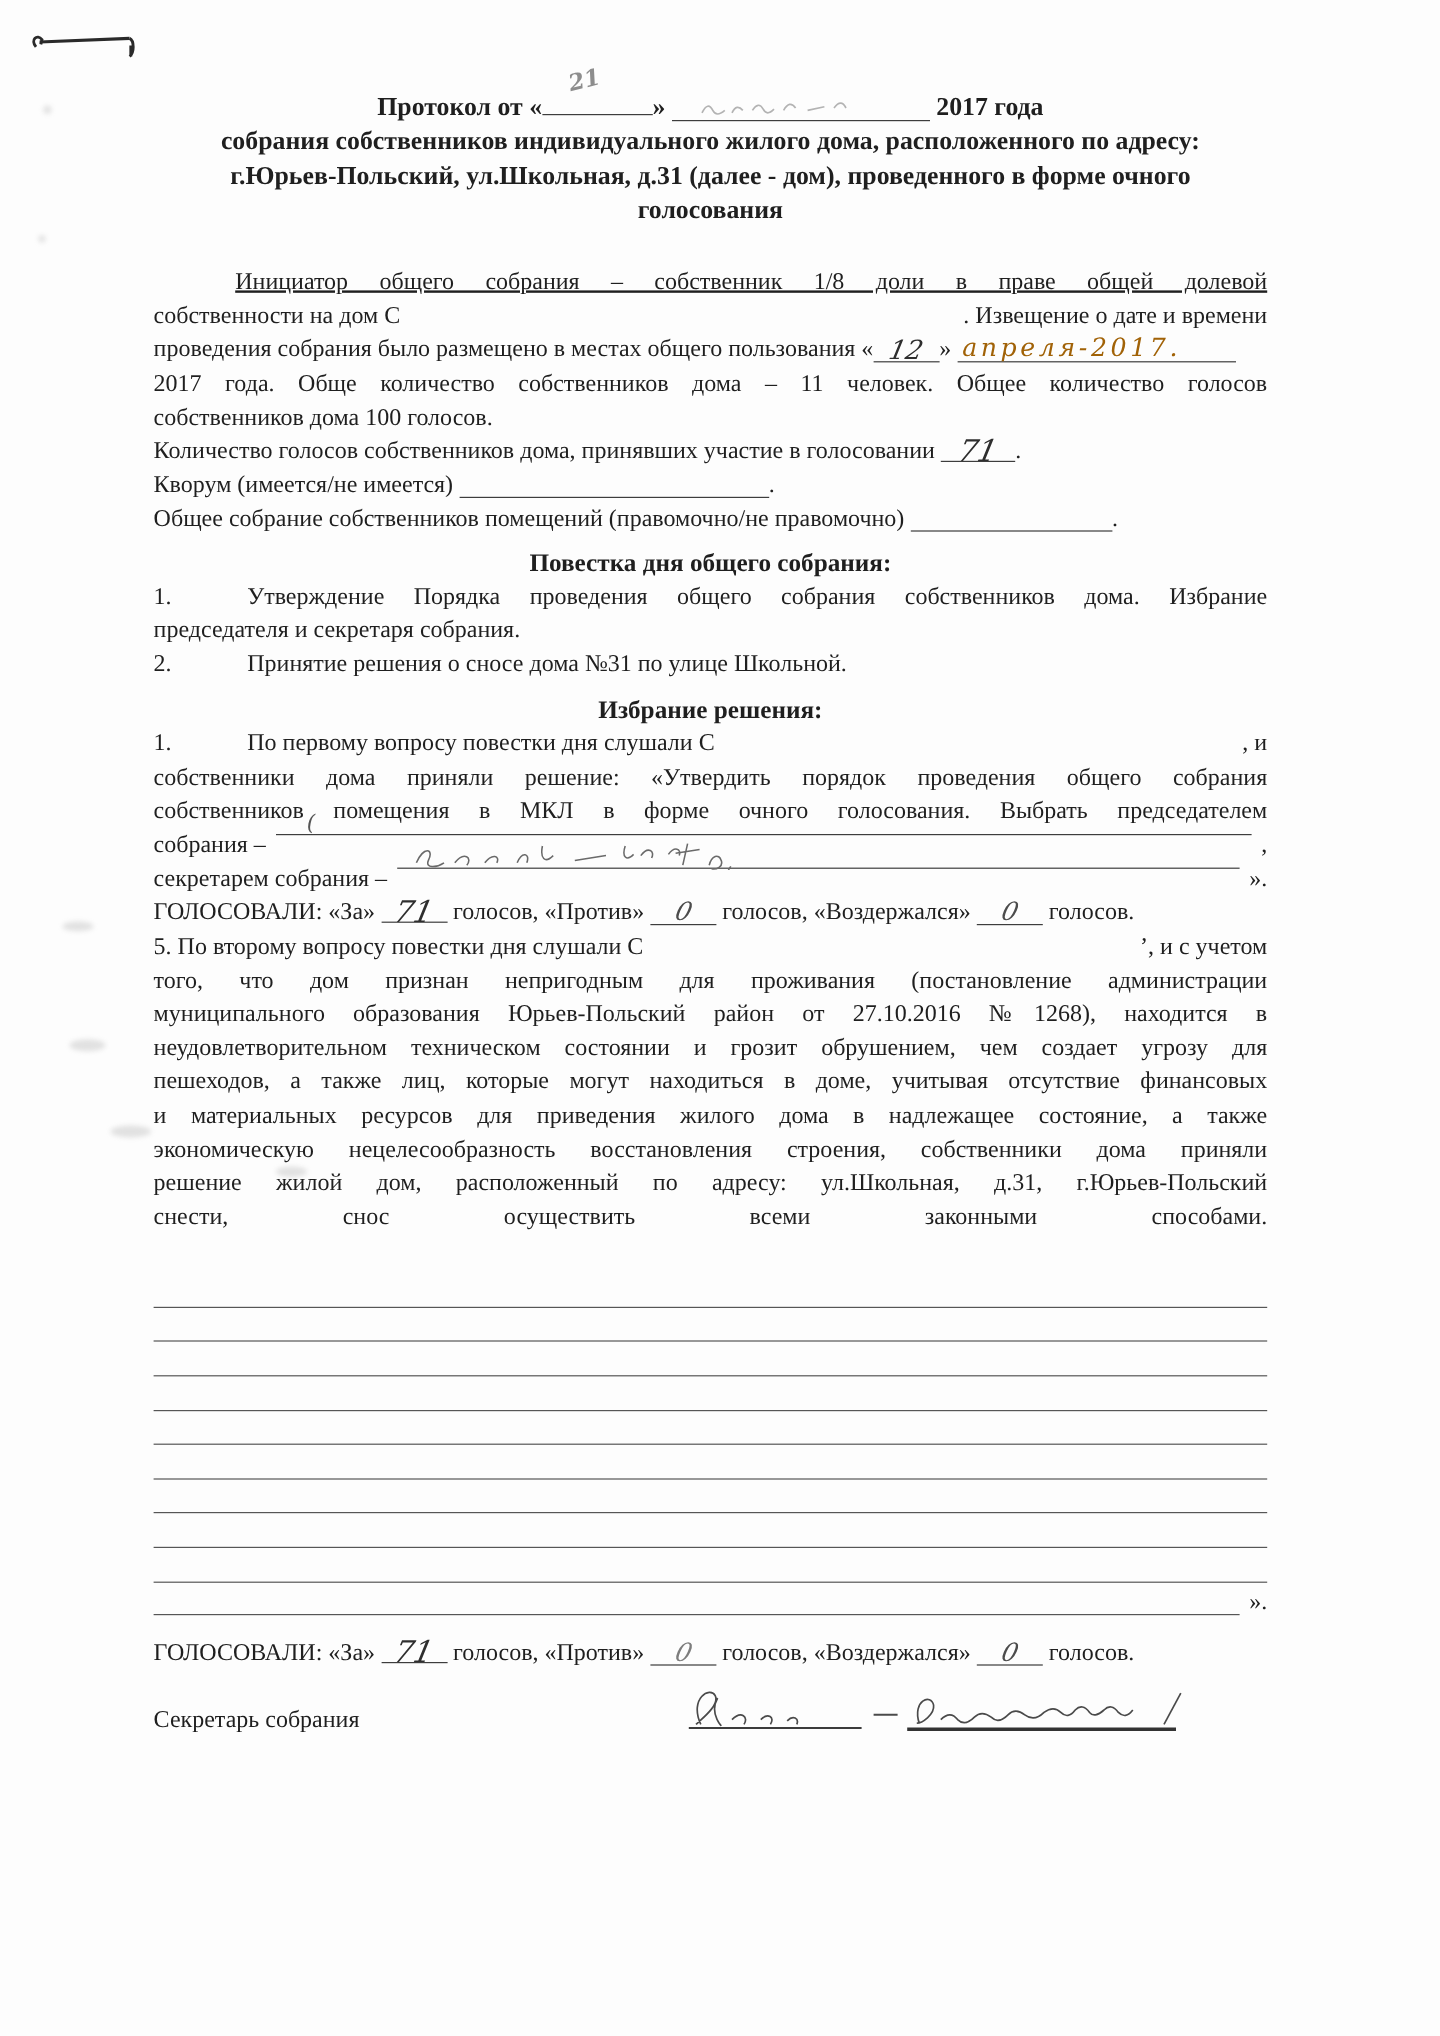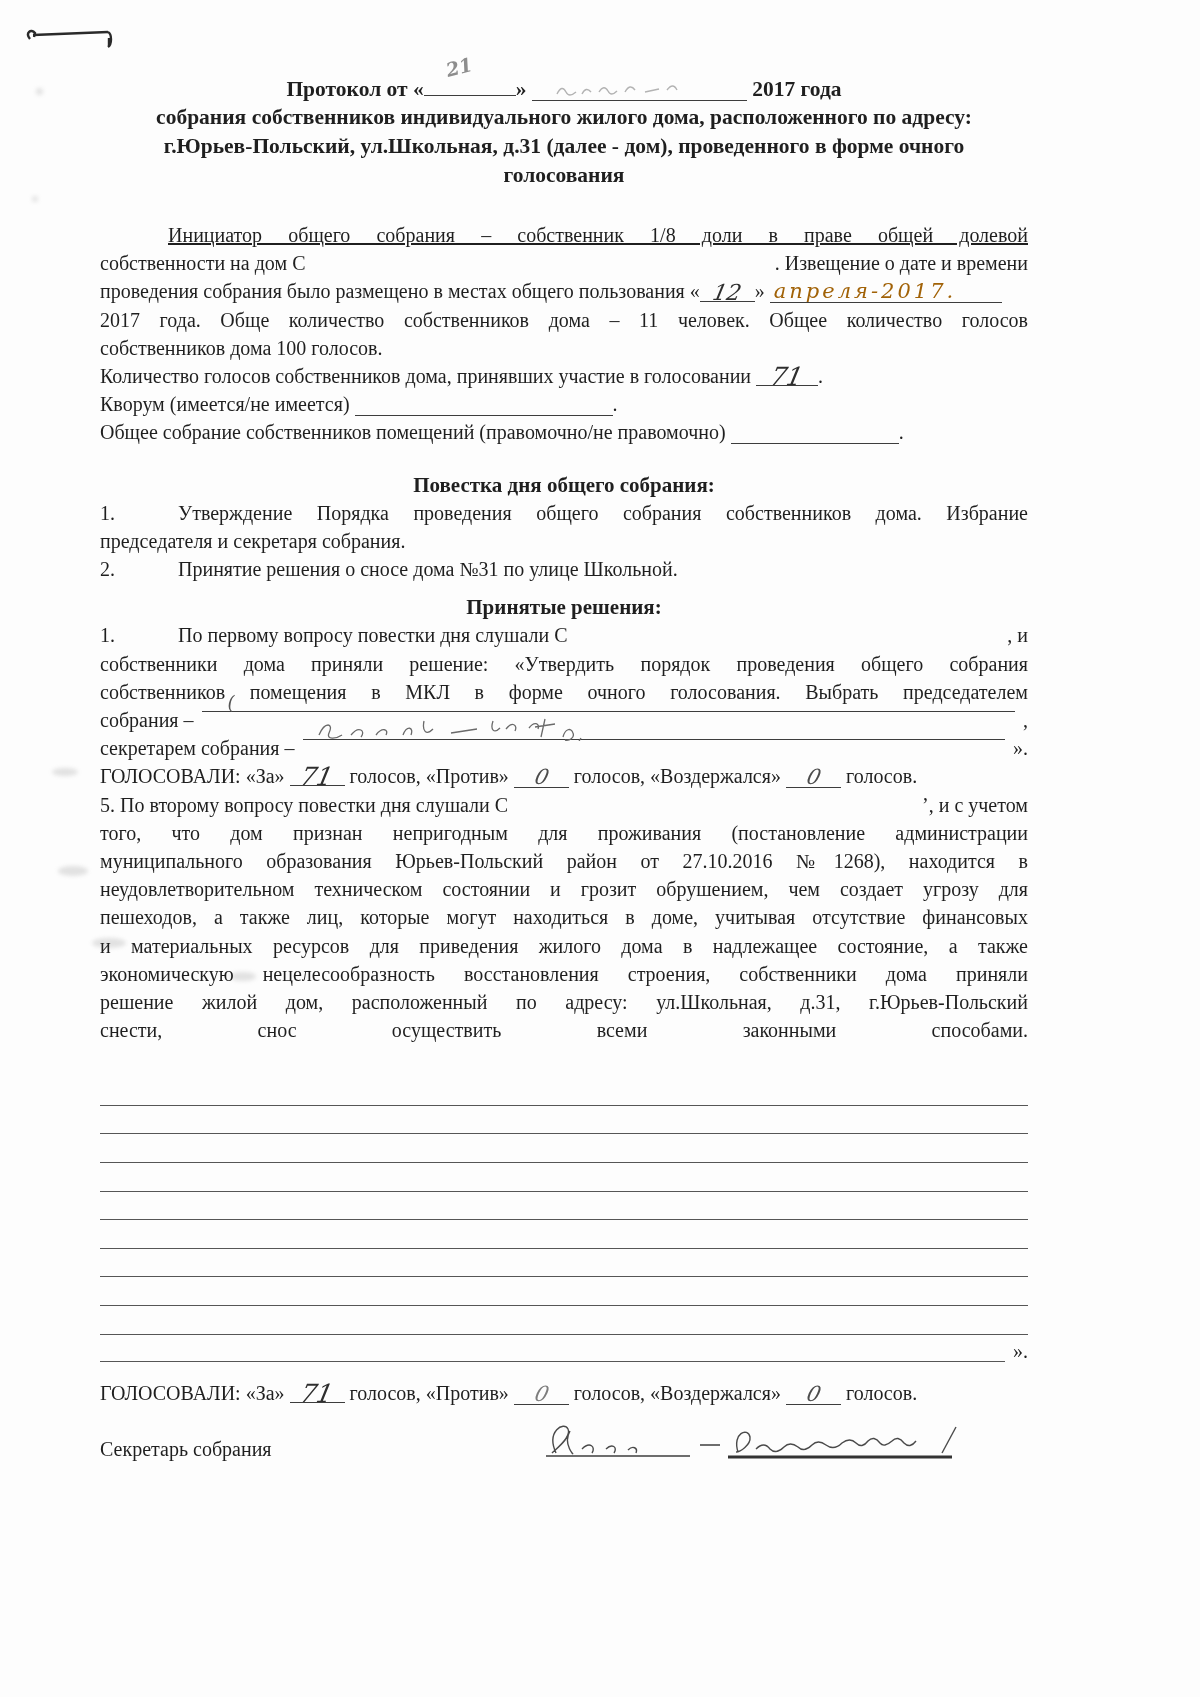--- a/index.html
+++ b/index.html
@@ -1,37 +1,37 @@
 <!DOCTYPE html>
 <html><head>
 <meta charset="utf-8">
 <style>
   html,body { margin:0; padding:0; }
   .page {
     position:relative; width:1200px; height:1697px;
     background:#fdfdfd; overflow:hidden;
     font-family:"Liberation Serif", serif; color:#1f1f1f;
   }
-  .content { position:absolute; left:100px; top:0; width:928px; }
+  .content { position:absolute; left:128px; top:0; width:928px; }
 
   
   .title { padding-top:74px; }
   .t-line { text-align:center; font-weight:bold; font-size:21.5px; height:29px; line-height:29px; white-space:nowrap; }
 
   
   .line, .jl, .fl { font-size:20px; height:28.2px; line-height:28.2px; }
   .line { white-space:nowrap; }
   .jl { text-align:justify; text-align-last:justify; }
   .fl { display:flex; justify-content:space-between; white-space:nowrap; }
   .indent { text-indent:68px;text-decoration:underline; }
   .num { display:inline-block; width:78px; }
 
   .intro { margin-top:31px; }
   .heading { font-weight:bold; text-align:center; font-size:21px; height:28.2px; line-height:28.2px; }
-  .agenda .heading { margin-top:24px; }
+  .agenda .heading { margin-top:8px; }
   .decisions .heading { margin-top:10px; }
 
   
   .ul { display:inline-block; border-bottom:1.5px solid #3d3d3d; height:21px; line-height:21px;
         vertical-align:baseline; text-align:center; position:relative; }
   .ul-empty { position:relative; top:5px; height:0; }
   .w55{width:55px;} .w60{width:62px;} .w92{width:92px;} .w215{width:215px;}
   .w225{width:228px; text-align:left; padding-left:4px;}
   .w255{width:258px;} .w170{width:168px;}
   .fl .grow { flex:1; margin:0 8px; top:5px; height:0; }
@@ -134,21 +134,21 @@
     </div>
 
     <div class="agenda">
       <div class="heading">Повестка дня общего собрания:</div>
       <div class="jl"><span class="num">1.</span><span>Утверждение Порядка проведения общего собрания собственников дома. Избрание</span></div>
       <div class="line">председателя и секретаря собрания.</div>
       <div class="line"><span class="num">2.</span><span>Принятие решения о сносе дома №31 по улице Школьной.</span></div>
     </div>
 
     <div class="decisions">
-      <div class="heading">Принятые решения:</div>
+      <div class="heading">Избрание решения:</div>
 
       <div class="fl">
         <span><span class="num">1.</span><span>По первому вопросу повестки дня слушали С</span></span>
         <span class="gap"></span>
         <span>, и</span>
       </div>
       <div class="jl">собственники дома приняли решение: «Утвердить порядок проведения общего собрания</div>
       <div class="jl">собственников помещения в МКЛ в форме очного голосования. Выбрать председателем</div>
       <div class="fl">
         <span>собрания –</span>

